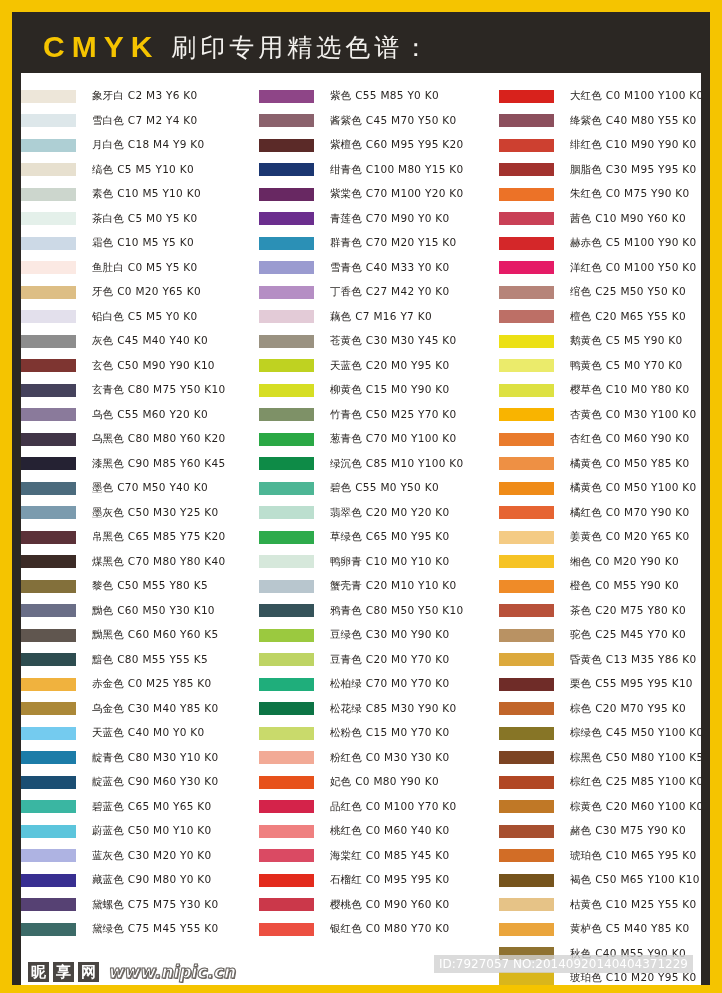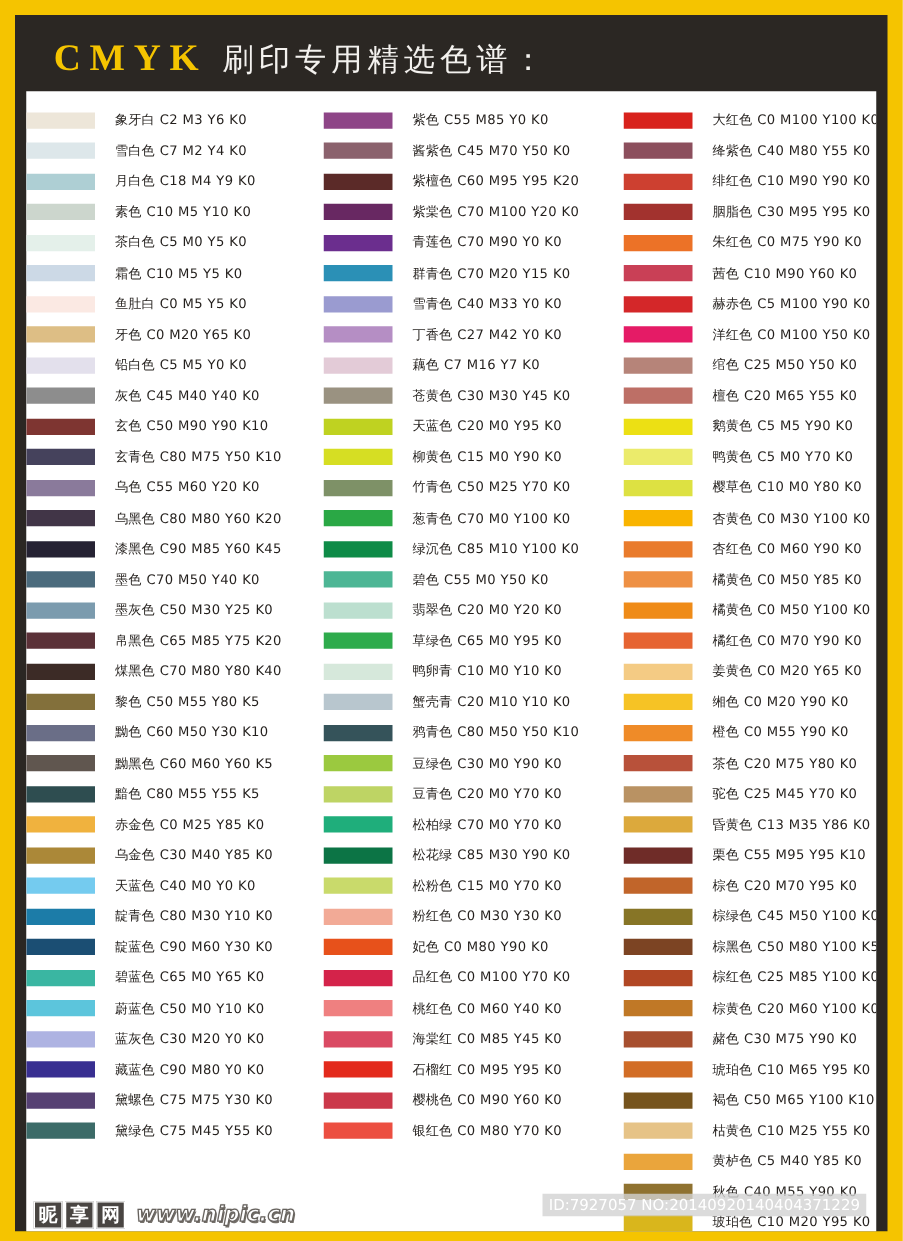--- a/index.html
+++ b/index.html
@@ -30,21 +30,21 @@
     display:flex;
     align-items:center;
     padding-left:22px;
     box-sizing:border-box;
   }
   #header .cmyk{
     color:#f5c400;
     font-size:30px;
     font-weight:bold;
     letter-spacing:7px;
-    font-family:Liberation Serif, serif;
+    font-family:Liberation Sans, sans-serif;
     line-height:1;
   }
   #header .cn{
     color:#f3f1ee;
     font-size:25px;
     letter-spacing:4px;
     margin-left:12px;
     font-family:"DejaVu Sans","Liberation Sans",sans-serif;
     line-height:1;
   }
@@ -159,20 +159,24 @@
             </div>
             <div class="row">
               <div class="swatch" style="background: rgb(221, 231, 234);"></div>
               <div class="label"><span class="nm">雪白色</span><span class="cm">C7  M2 Y4 K0</span></div>
             </div>
             <div class="row">
               <div class="swatch" style="background: rgb(174, 207, 212);"></div>
               <div class="label"><span class="nm">月白色</span><span class="cm">C18 M4 Y9 K0</span></div>
             </div>
             <div class="row">
+              <div class="swatch" style="background: rgb(231, 224, 207);"></div>
+              <div class="label"><span class="nm">缟色</span><span class="cm">C5 M5 Y10 K0</span></div>
+            </div>
+            <div class="row">
               <div class="swatch" style="background: rgb(204, 214, 205);"></div>
               <div class="label"><span class="nm">素色</span><span class="cm">C10 M5 Y10 K0</span></div>
             </div>
             <div class="row">
               <div class="swatch" style="background: rgb(228, 240, 234);"></div>
               <div class="label"><span class="nm">茶白色</span><span class="cm">C5 M0 Y5 K0</span></div>
             </div>
             <div class="row">
               <div class="swatch" style="background: rgb(204, 217, 230);"></div>
               <div class="label"><span class="nm">霜色</span><span class="cm">C10 M5 Y5 K0</span></div>
@@ -295,20 +299,24 @@
               <div class="swatch" style="background: rgb(142, 69, 135);"></div>
               <div class="label"><span class="nm">紫色</span><span class="cm">C55 M85 Y0 K0</span></div>
             </div>
             <div class="row">
               <div class="swatch" style="background: rgb(139, 98, 109);"></div>
               <div class="label"><span class="nm">酱紫色</span><span class="cm">C45 M70 Y50 K0</span></div>
             </div>
             <div class="row">
               <div class="swatch" style="background: rgb(91, 42, 40);"></div>
               <div class="label"><span class="nm">紫檀色</span><span class="cm">C60 M95 Y95 K20</span></div>
+            </div>
+            <div class="row">
+              <div class="swatch" style="background: rgb(27, 54, 113);"></div>
+              <div class="label"><span class="nm">绀青色</span><span class="cm">C100 M80 Y15 K0</span></div>
             </div>
             <div class="row">
               <div class="swatch" style="background: rgb(104, 40, 98);"></div>
               <div class="label"><span class="nm">紫棠色</span><span class="cm">C70 M100 Y20 K0</span></div>
             </div>
             <div class="row">
               <div class="swatch" style="background: rgb(107, 46, 142);"></div>
               <div class="label"><span class="nm">青莲色</span><span class="cm">C70 M90 Y0 K0</span></div>
             </div>
             <div class="row">

